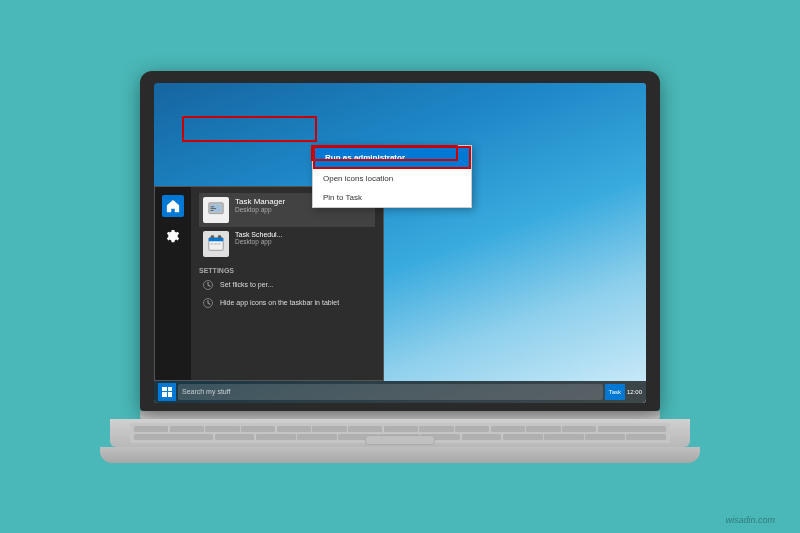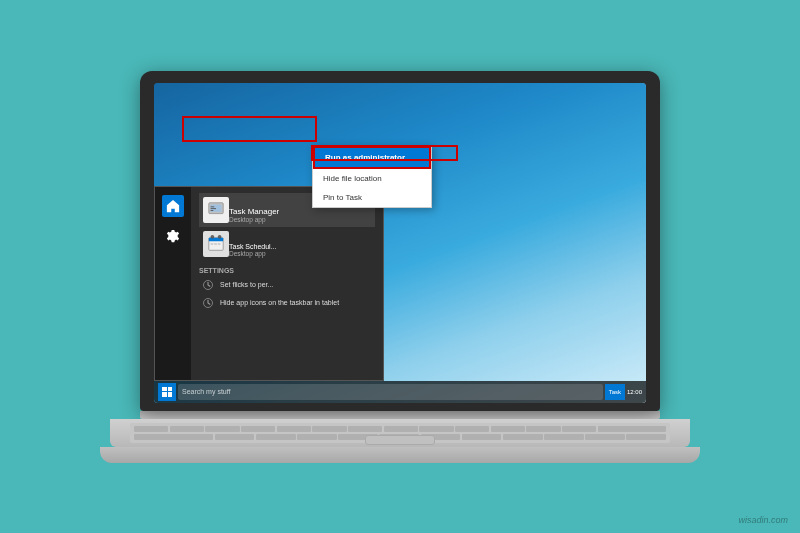--- a/index.html
+++ b/index.html
@@ -158,22 +158,22 @@
       fill: white;
     }
 
     .start-menu-content {
       flex: 1;
       padding: 6px 8px;
     }
 
     .start-app-item {
       display: flex;
-      align-items: flex-end;
-      gap: 0;
+      align-items: flex-start;
+      gap: 6px;
       padding: 4px 4px;
       cursor: pointer;
     }
 
     .start-app-item.highlighted {
       background: rgba(255,255,255,0.1);
     }
 
     .app-icon-box {
       width: 26px;
@@ -242,21 +242,21 @@
     .settings-item-text {
       font-size: 7px;
       color: #ddd;
     }
 
     
     .context-menu {
       position: absolute;
       left: 158px;
       top: 62px;
-      width: 120px;
+      width: 160px;
       background: white;
       border: 1px solid #ccc;
       box-shadow: 2px 2px 8px rgba(0,0,0,0.3);
       z-index: 10;
     }
 
     .context-menu-item {
       padding: 5px 10px;
       font-size: 8px;
       color: #333;
@@ -354,21 +354,21 @@
       height: 10px;
       background: #c0c0c0;
       border: 1px solid #aaa;
       border-radius: 3px;
     }
 
     
     .watermark {
       position: absolute;
       bottom: 8px;
-      right: 12px;
+      right: 25px;
       font-size: 9px;
       color: rgba(0,0,0,0.35);
       font-style: italic;
       margin-top: 14px;
     }
   </style>
 </head>
 <body>
 
 <div style="position:relative; display:flex; flex-direction:column; align-items:center;">
@@ -452,21 +452,21 @@
               </div>
             </div>
           </div>
         </div>
 
         <div class="context-menu">
           <div class="context-menu-item run-admin">
             <span>Run as administrator</span>
           </div>
           <div class="context-menu-item">
-            <span>Hide file location</span>
+            <span>Open icons location</span>
           </div>
           <div class="context-menu-item">
             <span>Pin to Task</span>
           </div>
         </div>
 
         <div class="red-box red-box-task-manager"></div>
 
         <div class="red-box red-box-run-admin"></div>
 

